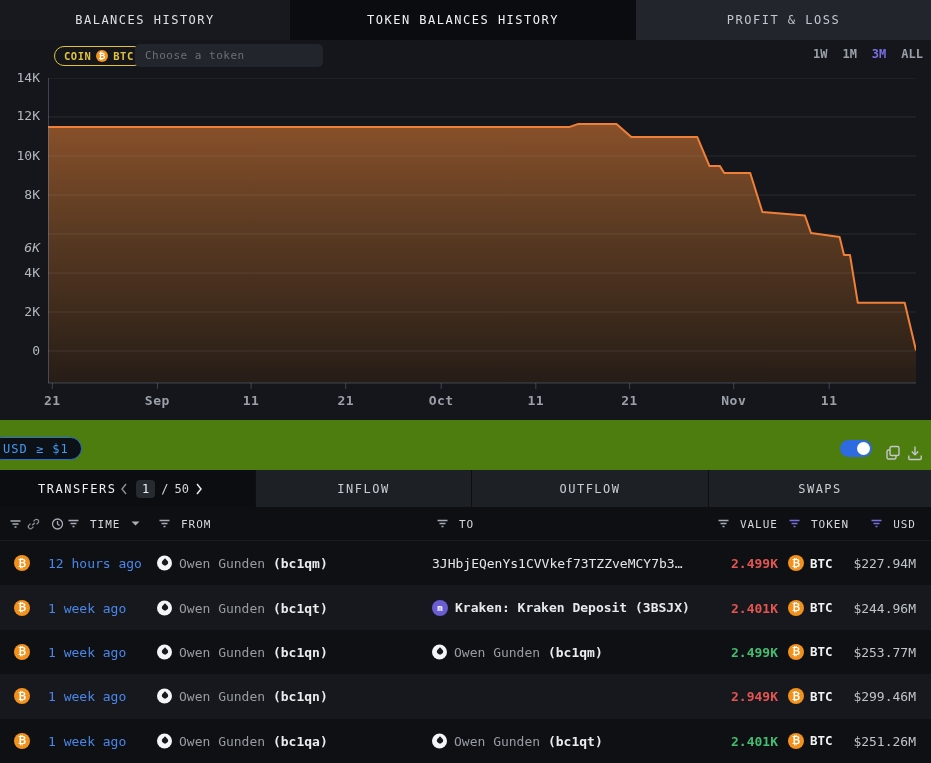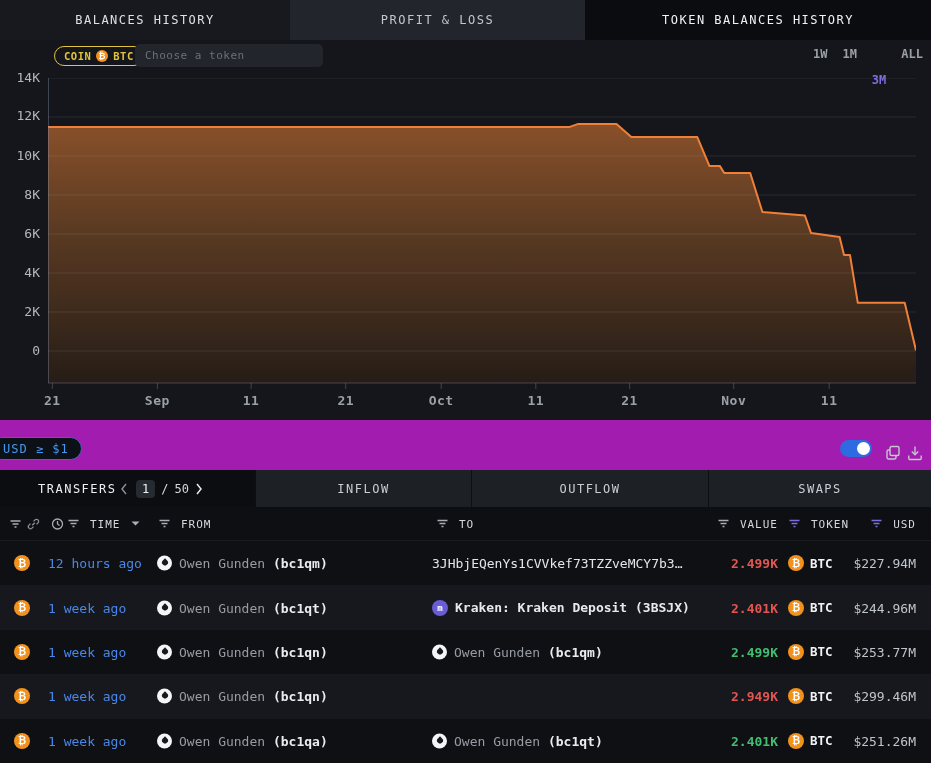--- a/index.html
+++ b/index.html
@@ -24,27 +24,27 @@
   .btc-mini { width:12px; height:12px; border-radius:50%; background:#f2921d; color:#fff;
     display:inline-flex; align-items:center; justify-content:center; font-size:8.5px; font-weight:bold;
     font-family:"DejaVu Sans",sans-serif; }
   .token-input { position:absolute; left:135px; top:4px; width:188px; height:23px; background:#22252b;
     border:none; outline:none; border-radius:5px; color:#c7ccd2; font-size:11px; padding:0 10px;
     font-family:inherit; letter-spacing:0.5px; }
   .token-input::placeholder { color:#6b7077; }
   .ranges { position:absolute; right:8px; top:7px; display:flex; gap:15px;
     font-size:12px; font-weight:bold; color:#9aa0a8; }
   .ranges span { cursor:pointer; }
-  .ranges .active { color:#7a6fe0;margin-top:26px; }
+  .ranges .active { color:#7a6fe0; }
   .ylabel { position:absolute; width:40px; text-align:right; font-size:13px; color:#b3b8bf; line-height:16px; }
   .xlabel { position:absolute; transform:translateX(-50%); font-size:13px; font-weight:bold;
     color:#9ba1a9; letter-spacing:0.5px; white-space:nowrap; }
   #chart-svg { position:absolute; left:48px; top:38px; }
   
-  .filter-row { position:absolute; top:420px; left:0; width:931px; height:50px; background:#a21caf; }
+  .filter-row { position:absolute; top:420px; left:0; width:931px; height:50px; background:#4d7c0f; }
   .usd-pill { position:absolute; left:-10px; top:17px; height:23px; display:flex; align-items:center;
     border:1.5px solid #2f6fd0; border-radius:12px; padding:0 12px; color:#459aف0;
     color:#4599f0; font-size:12px; letter-spacing:1px; background:#0c1118; cursor:pointer; }
   .toggle { position:absolute; left:840px; top:440px; width:32px; height:17px; border-radius:9px;
     background:#2e6ae0; cursor:pointer; }
   .toggle { top:20px; }
   .toggle .knob { position:absolute; right:2px; top:2px; width:13px; height:13px; border-radius:50%; background:#fff; }
   .mini-ic { position:absolute; top:25px; width:16px; height:16px; color:#c3c8cf; cursor:pointer; }
   .mini-ic.copy { left:885px; }
   .mini-ic.down { left:907px; }
@@ -90,22 +90,22 @@
     border-radius:0 50% 50% 50%; transform:rotate(45deg); }
   .kr { width:16px; height:16px; border-radius:50%; background:#6a5cd2; color:#fff; flex:0 0 16px;
     display:inline-flex; align-items:center; justify-content:center; font-size:9px; font-weight:bold; }
   .tok-label { color:#f0f2f4; font-weight:bold; font-size:12.5px; }
 </style>
 </head>
 <body>
 
 <div class="tabs-top">
   <div class="tab-top t1">BALANCES HISTORY</div>
+  <div class="tab-top t2">TOKEN BALANCES HISTORY</div>
   <div class="tab-top t3">PROFIT &amp; LOSS</div>
-  <div class="tab-top t2">TOKEN BALANCES HISTORY</div>
 </div>
 
 <div class="chart-panel">
   <div class="coin-pill">
     <span>COIN</span>
     <span class="btc-mini">₿</span>
     <span>BTC</span>
   </div>
   <input class="token-input" placeholder="Choose a token" style="">
   <div class="ranges">
@@ -142,21 +142,21 @@
       <line x1="487.8" y1="305" x2="487.8" y2="311" stroke="rgba(140,155,190,0.35)" stroke-width="1"></line>
       <line x1="581.6" y1="305" x2="581.6" y2="311" stroke="rgba(140,155,190,0.35)" stroke-width="1"></line>
       <line x1="685.7" y1="305" x2="685.7" y2="311" stroke="rgba(140,155,190,0.35)" stroke-width="1"></line>
       <line x1="781.2" y1="305" x2="781.2" y2="311" stroke="rgba(140,155,190,0.35)" stroke-width="1"></line>
     </svg>
   <div id="y-labels">
       <div class="ylabel" style="left: 0px; top: 30px;">14K</div>
       <div class="ylabel" style="left: 0px; top: 68px;">12K</div>
       <div class="ylabel" style="left: 0px; top: 108px;">10K</div>
       <div class="ylabel" style="left: 0px; top: 147px;">8K</div>
-      <div class="ylabel" style="left: 0px; top: 186px;">6K</div>
+      <div class="ylabel" style="left: 0px; top: 200px; font-style: italic;">6K</div>
       <div class="ylabel" style="left: 0px; top: 225px;">4K</div>
       <div class="ylabel" style="left: 0px; top: 264px;">2K</div>
       <div class="ylabel" style="left: 0px; top: 303px;">0</div>
     </div>
   <div id="x-labels">
       <div class="xlabel" style="left: 52.34px; top: 353px;">21</div>
       <div class="xlabel" style="left: 157.368px; top: 353px;">Sep</div>
       <div class="xlabel" style="left: 251.112px; top: 353px;">11</div>
       <div class="xlabel" style="left: 345.724px; top: 353px;">21</div>
       <div class="xlabel" style="left: 441.204px; top: 353px;">Oct</div>

